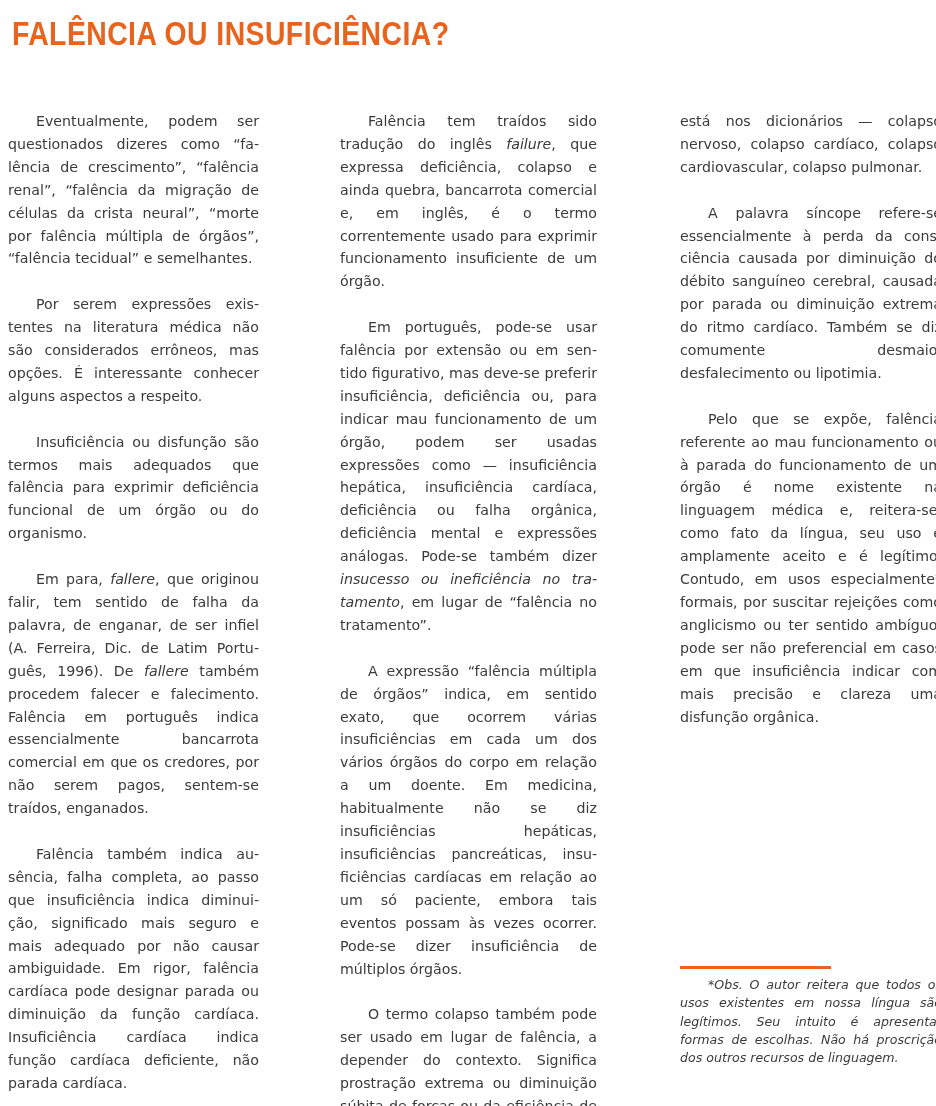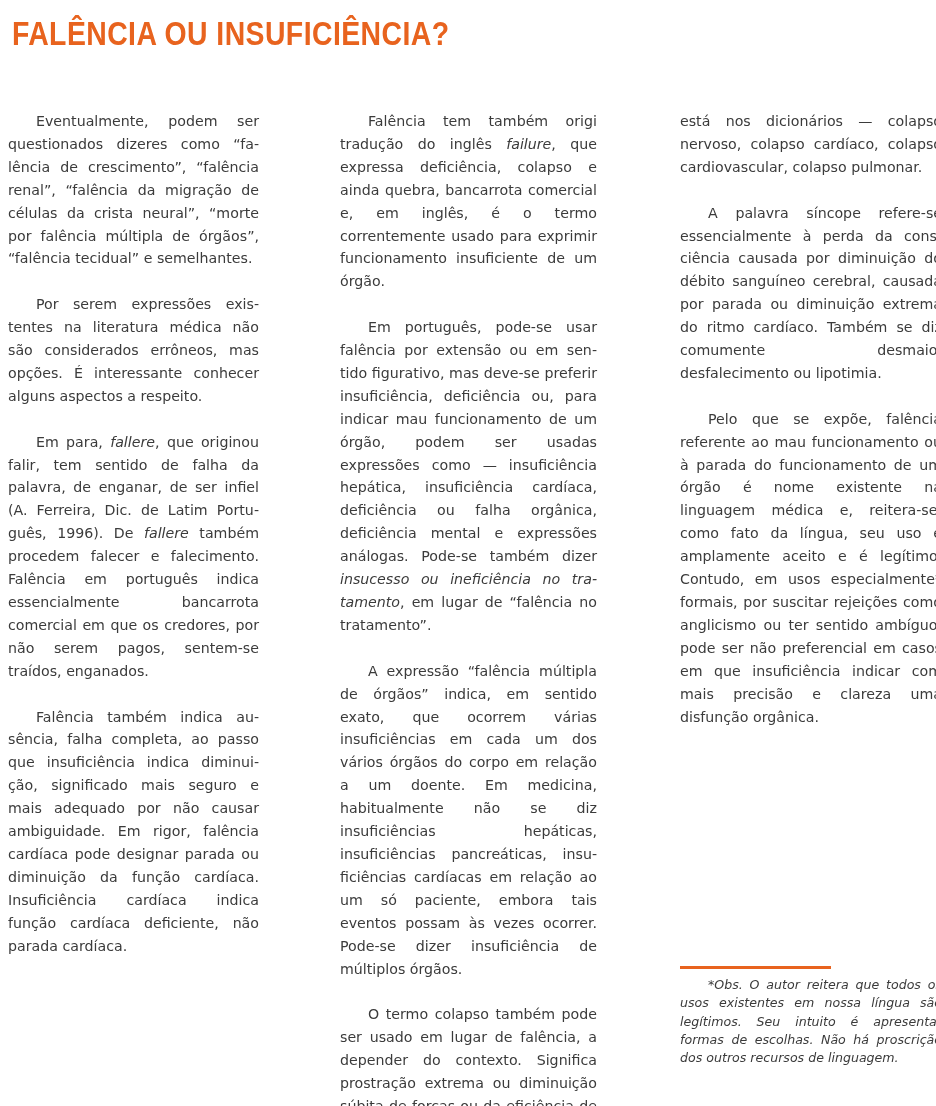--- a/index.html
+++ b/index.html
@@ -74,26 +74,27 @@
     }
   </style>
 </head>
 <body>
 
 <h1 class="title">FALÊNCIA OU INSUFICIÊNCIA?</h1>
 
 <div class="col col1">
   <p><span>Eventualmente, podem ser questionados dizeres como “fa­lência de crescimento”, “falência renal”, “falência da migração de células da crista neural”, “morte por falência múltipla de órgãos”, “falência tecidual” e semelhan­tes.</span></p>
   <p><span>Por serem expressões exis­tentes na literatura médica não são considerados errôneos, mas opções. É interessante conhecer alguns aspectos a respeito.</span></p>
+  <p><span>Insuficiência ou disfunção são termos mais adequados que falência para exprimir deficiên­cia funcional de um órgão ou do organismo.</span></p>
   <p><span>Em para, </span><em>fallere</em><span>, que origi­nou falir, tem sentido de falha da palavra, de enganar, de ser infiel (A. Ferreira, Dic. de Latim Portu­guês, 1996). De </span><em>fallere</em><span> também procedem falecer e falecimento. Falência em português indica essencialmente bancarrota comercial em que os credores, por não serem pagos, sentem-se traídos, enganados.</span></p>
   <p><span>Falência também indica au­sência, falha completa, ao passo que insuficiência indica diminui­ção, significado mais seguro e mais adequado por não causar ambiguidade. Em rigor, falência cardíaca pode designar parada ou diminuição da função cardí­aca. Insuficiência cardíaca indica função cardíaca deficiente, não parada cardíaca.</span></p>
 </div>
 
 <div class="col col2">
-  <p><span>Falência tem também origi tradução do inglês </span><em>failure</em><span>, que expressa deficiência, colapso e ainda quebra, bancarrota co­mercial e, em inglês, é o termo correntemente usado para exprimir funcionamento insufi­ciente de um órgão.</span></p>
+  <p><span>Falência tem traídos sido tradução do inglês </span><em>failure</em><span>, que expressa deficiência, colapso e ainda quebra, bancarrota co­mercial e, em inglês, é o termo correntemente usado para exprimir funcionamento insufi­ciente de um órgão.</span></p>
   <p><span>Em português, pode-se usar falência por extensão ou em sen­tido figurativo, mas deve-se pre­ferir insuficiência, deficiência ou, para indicar mau funcionamento de um órgão, podem ser usadas expressões como — insuficiência hepática, insuficiência cardíaca, deficiência ou falha orgânica, deficiência mental e expressões análogas. Pode-se também dizer </span><em>insucesso ou ineficiência no tra­tamento</em><span>, em lugar de “falência no tratamento”.</span></p>
   <p><span>A expressão “falência múltipla de órgãos” indica, em sentido exato, que ocorrem várias insuficiências em cada um dos vários órgãos do corpo em relação a um doente. Em medicina, habitualmente não se diz insuficiências hepáticas, insuficiências pancreáticas, insu­ficiências cardíacas em relação ao um só paciente, embora tais eventos possam às vezes ocor­rer. Pode-se dizer insuficiência de múltiplos órgãos.</span></p>
   <p><span>O termo colapso também pode ser usado em lugar de fa­lência, a depender do contexto. Significa prostração extrema ou diminuição súbita de forças ou da eficiência de algo, como</span></p>
 </div>
 
 <div class="col col3">
   <p class="cont"><span>está nos dicionários — colapso nervoso, colapso cardíaco, colapso cardiovascular, colapso pulmonar.</span></p>
   <p><span>A palavra síncope refere-se essencialmente à perda da cons­ciência causada por diminuição do débito sanguíneo cerebral, causada por parada ou diminui­ção extrema do ritmo cardíaco. Também se diz comumente desmaio, desfalecimento ou lipotimia.</span></p>
   <p><span>Pelo que se expõe, falência referente ao mau funcionamento ou à parada do funcionamento de um órgão é nome existente na linguagem médica e, rei­tera-se, como fato da língua, seu uso é amplamente aceito e é legítimo. Contudo, em usos especialmente* formais, por sus­citar rejeições como anglicismo ou ter sentido ambíguo, pode ser não preferencial em casos em que insuficiência indicar com mais precisão e clareza uma disfunção orgânica.</span></p>
 </div>

